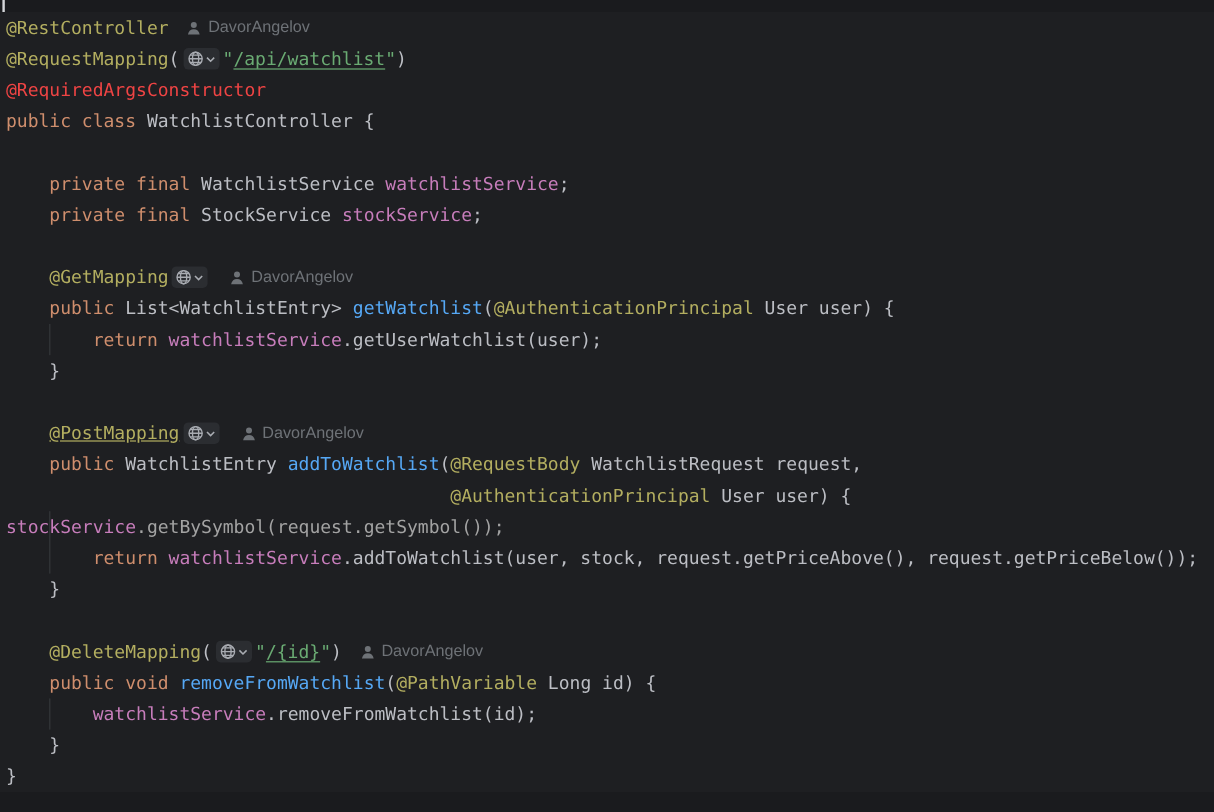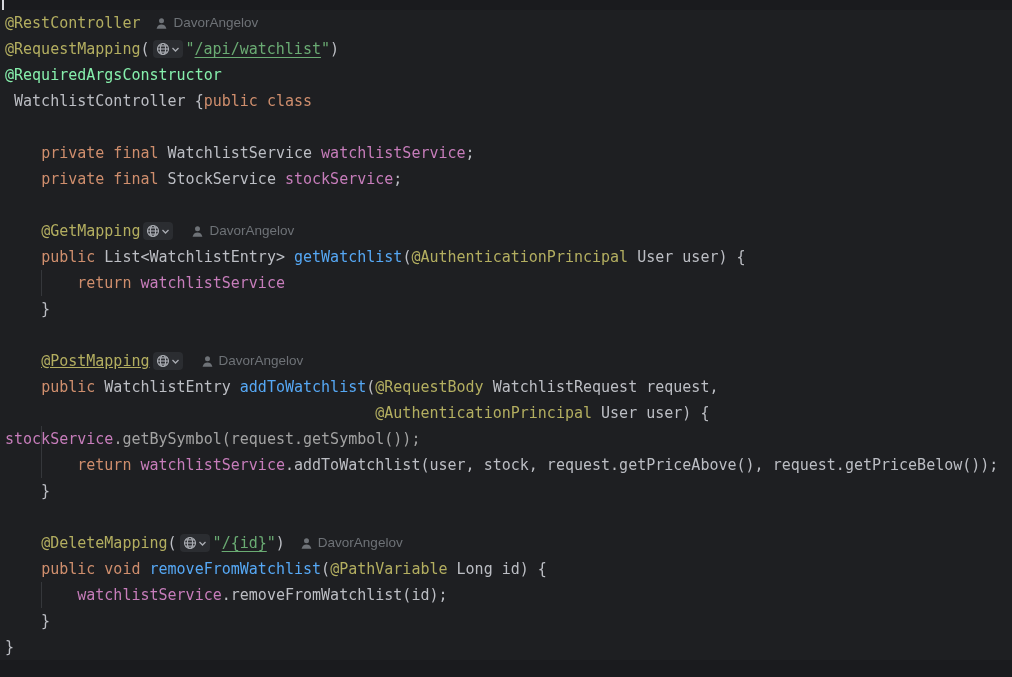--- a/index.html
+++ b/index.html
@@ -88,40 +88,40 @@
           </svg><span style="color: rgb(110, 114, 119);">DavorAngelov</span></span></div>
       <div class="line"><span class="tok" style="color: rgb(179, 174, 96);">@RequestMapping</span><span class="tok" style="color: rgb(188, 190, 196);">(</span><span class="inlay-globe"><svg width="14" height="14" viewBox="0 0 14 14" fill="none" stroke="#a9acb2" stroke-width="1.15">
             <circle cx="7" cy="7" r="5.5"></circle>
             <ellipse cx="7" cy="7" rx="2.6" ry="5.5"></ellipse>
             <line x1="1.5" y1="7" x2="12.5" y2="7"></line>
             <line x1="2.5" y1="3.9" x2="11.5" y2="3.9"></line>
             <line x1="2.5" y1="10.1" x2="11.5" y2="10.1"></line>
           </svg><svg width="9" height="9" viewBox="0 0 9 9" fill="none" stroke="#a9acb2" stroke-width="1.3">
             <polyline points="1.5,3 4.5,6 7.5,3"></polyline>
           </svg></span><span class="tok" style="color: rgb(106, 171, 115);">"</span><span class="tok tok-link" style="color: rgb(106, 171, 115);">/api/watchlist</span><span class="tok" style="color: rgb(106, 171, 115);">"</span><span class="tok" style="color: rgb(188, 190, 196);">)</span></div>
-      <div class="line"><span class="tok" style="color: #86efac;">@RequiredArgsConstructor</span></div>
-      <div class="line"><span class="tok" style="color: rgb(188, 190, 196);"> WatchlistController {</span><span class="tok" style="color: rgb(207, 142, 109);">public class</span></div>
+      <div class="line"><span class="tok" style="color: #ef4444;">@RequiredArgsConstructor</span></div>
+      <div class="line"><span class="tok" style="color: rgb(207, 142, 109);">public class</span><span class="tok" style="color: rgb(188, 190, 196);"> WatchlistController {</span></div>
       <div class="line"></div>
       <div class="line"><span class="tok" style="color: rgb(188, 190, 196);">    </span><span class="tok" style="color: rgb(207, 142, 109);">private final</span><span class="tok" style="color: rgb(188, 190, 196);"> WatchlistService </span><span class="tok" style="color: rgb(199, 125, 187);">watchlistService</span><span class="tok" style="color: rgb(188, 190, 196);">;</span></div>
       <div class="line"><span class="tok" style="color: rgb(188, 190, 196);">    </span><span class="tok" style="color: rgb(207, 142, 109);">private final</span><span class="tok" style="color: rgb(188, 190, 196);"> StockService </span><span class="tok" style="color: rgb(199, 125, 187);">stockService</span><span class="tok" style="color: rgb(188, 190, 196);">;</span></div>
       <div class="line"></div>
       <div class="line"><span class="tok" style="color: rgb(188, 190, 196);">    </span><span class="tok" style="color: rgb(179, 174, 96);">@GetMapping</span><span class="inlay-globe"><svg width="14" height="14" viewBox="0 0 14 14" fill="none" stroke="#a9acb2" stroke-width="1.15">
             <circle cx="7" cy="7" r="5.5"></circle>
             <ellipse cx="7" cy="7" rx="2.6" ry="5.5"></ellipse>
             <line x1="1.5" y1="7" x2="12.5" y2="7"></line>
             <line x1="2.5" y1="3.9" x2="11.5" y2="3.9"></line>
             <line x1="2.5" y1="10.1" x2="11.5" y2="10.1"></line>
           </svg><svg width="9" height="9" viewBox="0 0 9 9" fill="none" stroke="#a9acb2" stroke-width="1.3">
             <polyline points="1.5,3 4.5,6 7.5,3"></polyline>
           </svg></span><span class="inlay-author"><svg width="13" height="13" viewBox="0 0 13 13">
             <circle cx="6.5" cy="3.8" r="2.5" fill="#6e7277"></circle>
             <path d="M1.6 11.8c.5-3 2.4-4.4 4.9-4.4s4.4 1.4 4.9 4.4z" fill="#6e7277"></path>
           </svg><span style="color: rgb(110, 114, 119);">DavorAngelov</span></span></div>
       <div class="line"><span class="tok" style="color: rgb(188, 190, 196);">    </span><span class="tok" style="color: rgb(207, 142, 109);">public</span><span class="tok" style="color: rgb(188, 190, 196);"> List&lt;WatchlistEntry&gt; </span><span class="tok" style="color: rgb(86, 168, 245);">getWatchlist</span><span class="tok" style="color: rgb(188, 190, 196);">(</span><span class="tok" style="color: rgb(179, 174, 96);">@AuthenticationPrincipal</span><span class="tok" style="color: rgb(188, 190, 196);"> User user) {</span></div>
-      <div class="line"><span class="tok" style="color: rgb(188, 190, 196);">        </span><span class="tok" style="color: rgb(207, 142, 109);">return</span><span class="tok" style="color: rgb(188, 190, 196);"> </span><span class="tok" style="color: rgb(199, 125, 187);">watchlistService</span></div>
+      <div class="line"><span class="tok" style="color: rgb(188, 190, 196);">        </span><span class="tok" style="color: rgb(207, 142, 109);">return</span><span class="tok" style="color: rgb(188, 190, 196);"> </span><span class="tok" style="color: rgb(199, 125, 187);">watchlistService</span><span class="tok" style="color: rgb(188, 190, 196);">.getUserWatchlist(user);</span></div>
       <div class="line"><span class="tok" style="color: rgb(188, 190, 196);">    }</span></div>
       <div class="line"></div>
       <div class="line"><span class="tok" style="color: rgb(188, 190, 196);">    </span><span class="tok" style="color: rgb(179, 174, 96); text-decoration: underline;">@PostMapping</span><span class="inlay-globe"><svg width="14" height="14" viewBox="0 0 14 14" fill="none" stroke="#a9acb2" stroke-width="1.15">
             <circle cx="7" cy="7" r="5.5"></circle>
             <ellipse cx="7" cy="7" rx="2.6" ry="5.5"></ellipse>
             <line x1="1.5" y1="7" x2="12.5" y2="7"></line>
             <line x1="2.5" y1="3.9" x2="11.5" y2="3.9"></line>
             <line x1="2.5" y1="10.1" x2="11.5" y2="10.1"></line>
           </svg><svg width="9" height="9" viewBox="0 0 9 9" fill="none" stroke="#a9acb2" stroke-width="1.3">
             <polyline points="1.5,3 4.5,6 7.5,3"></polyline>

